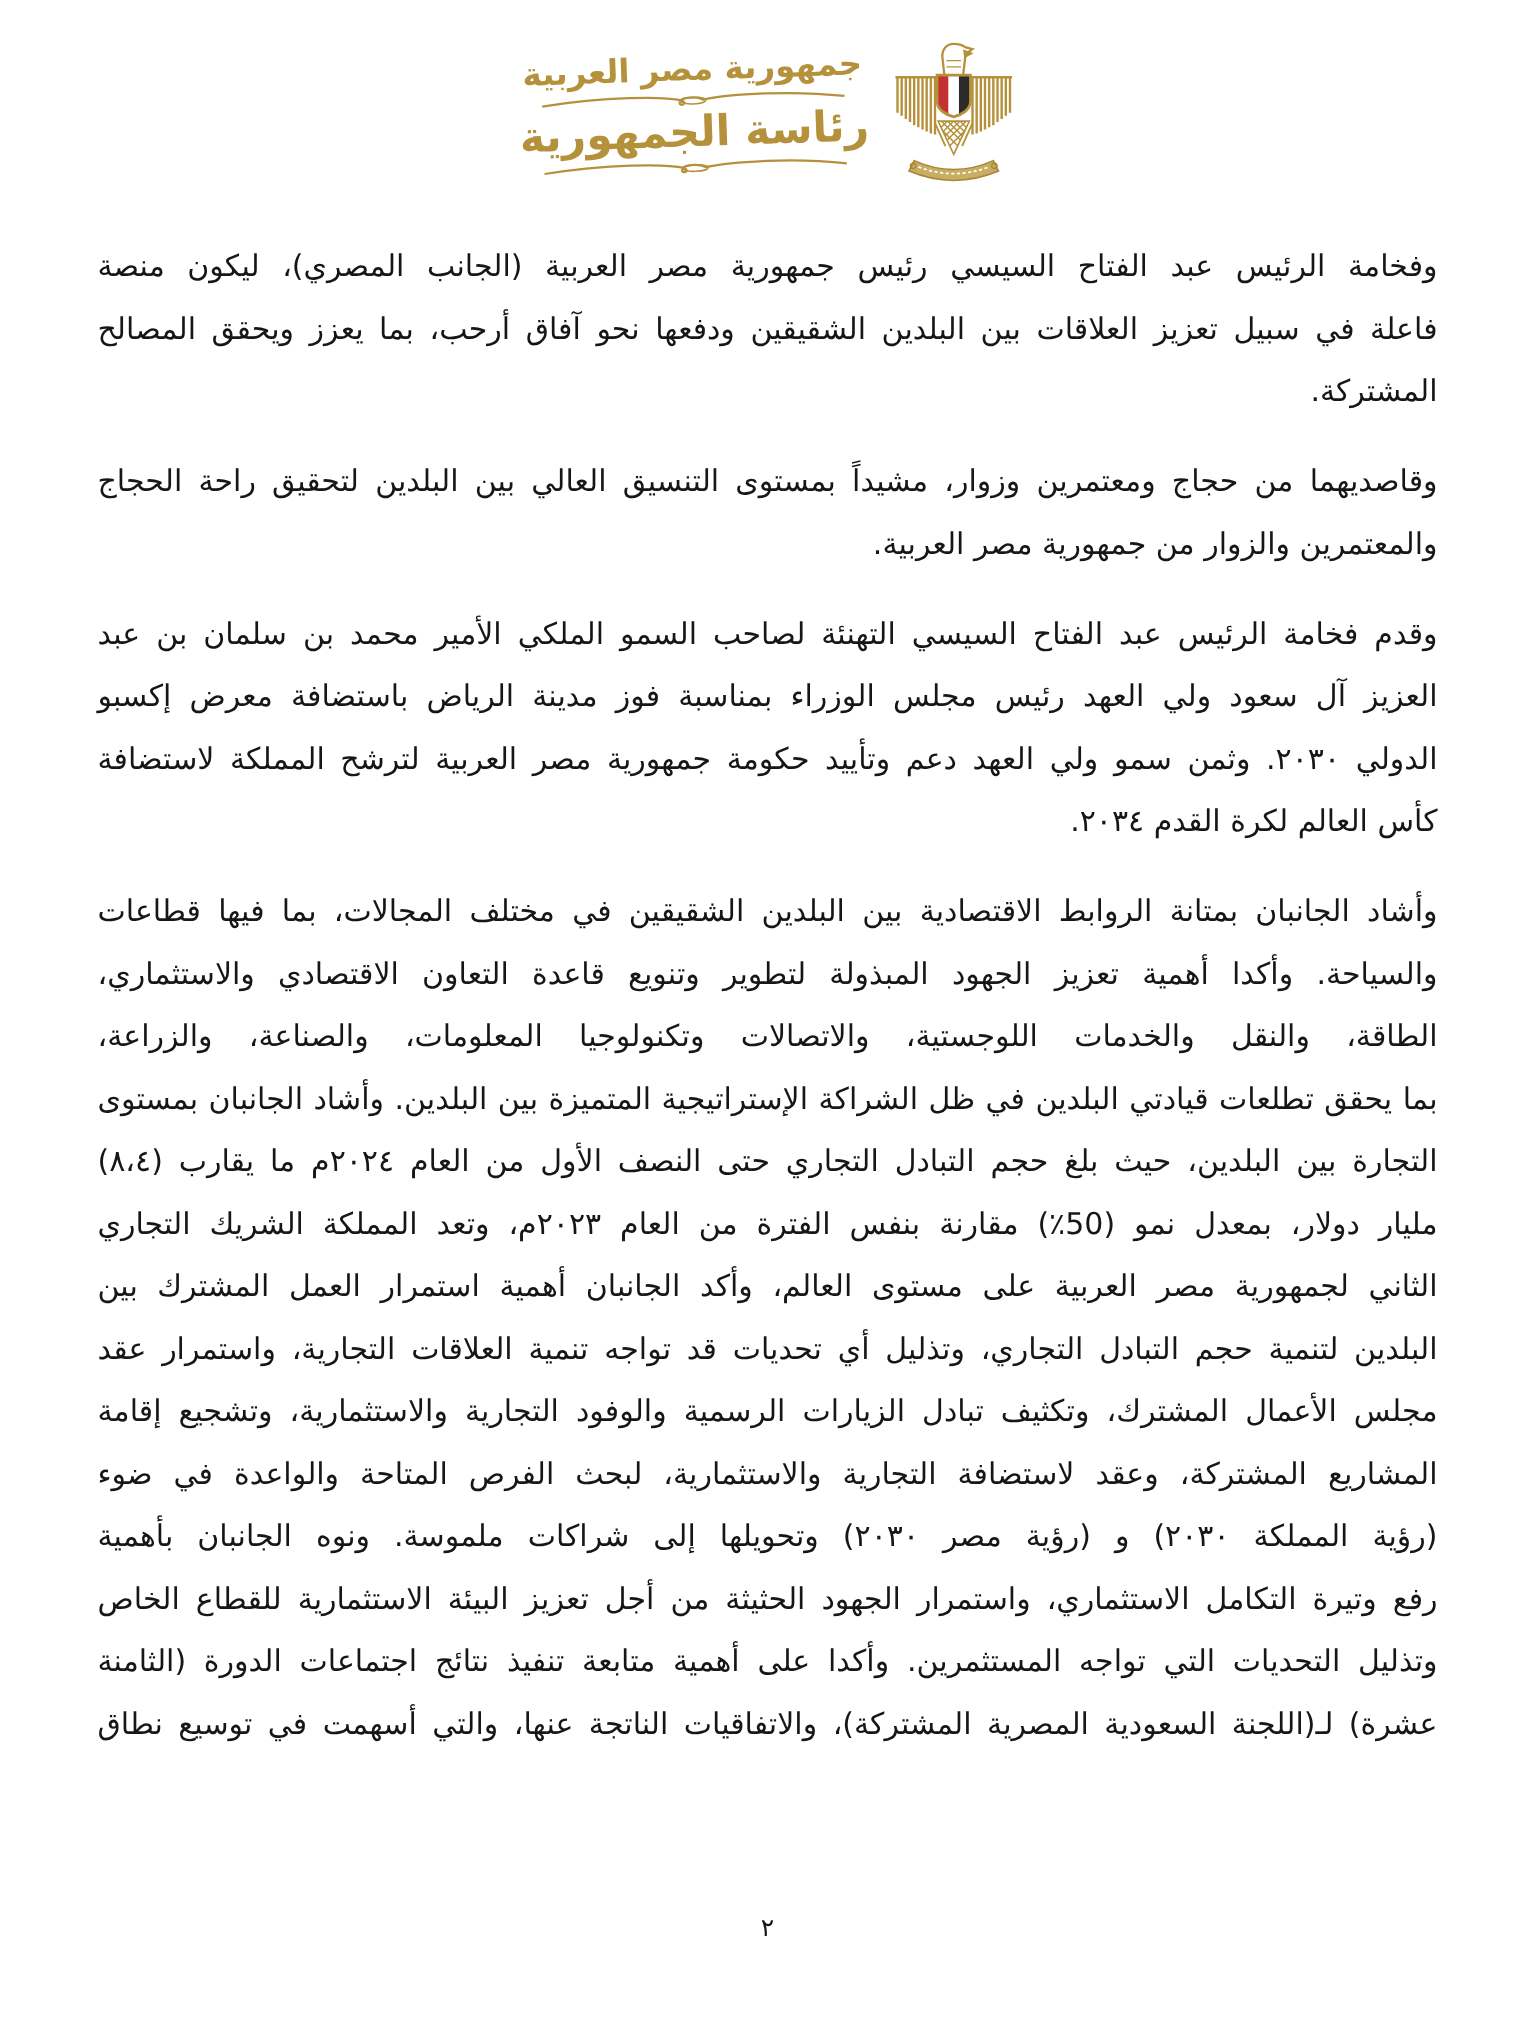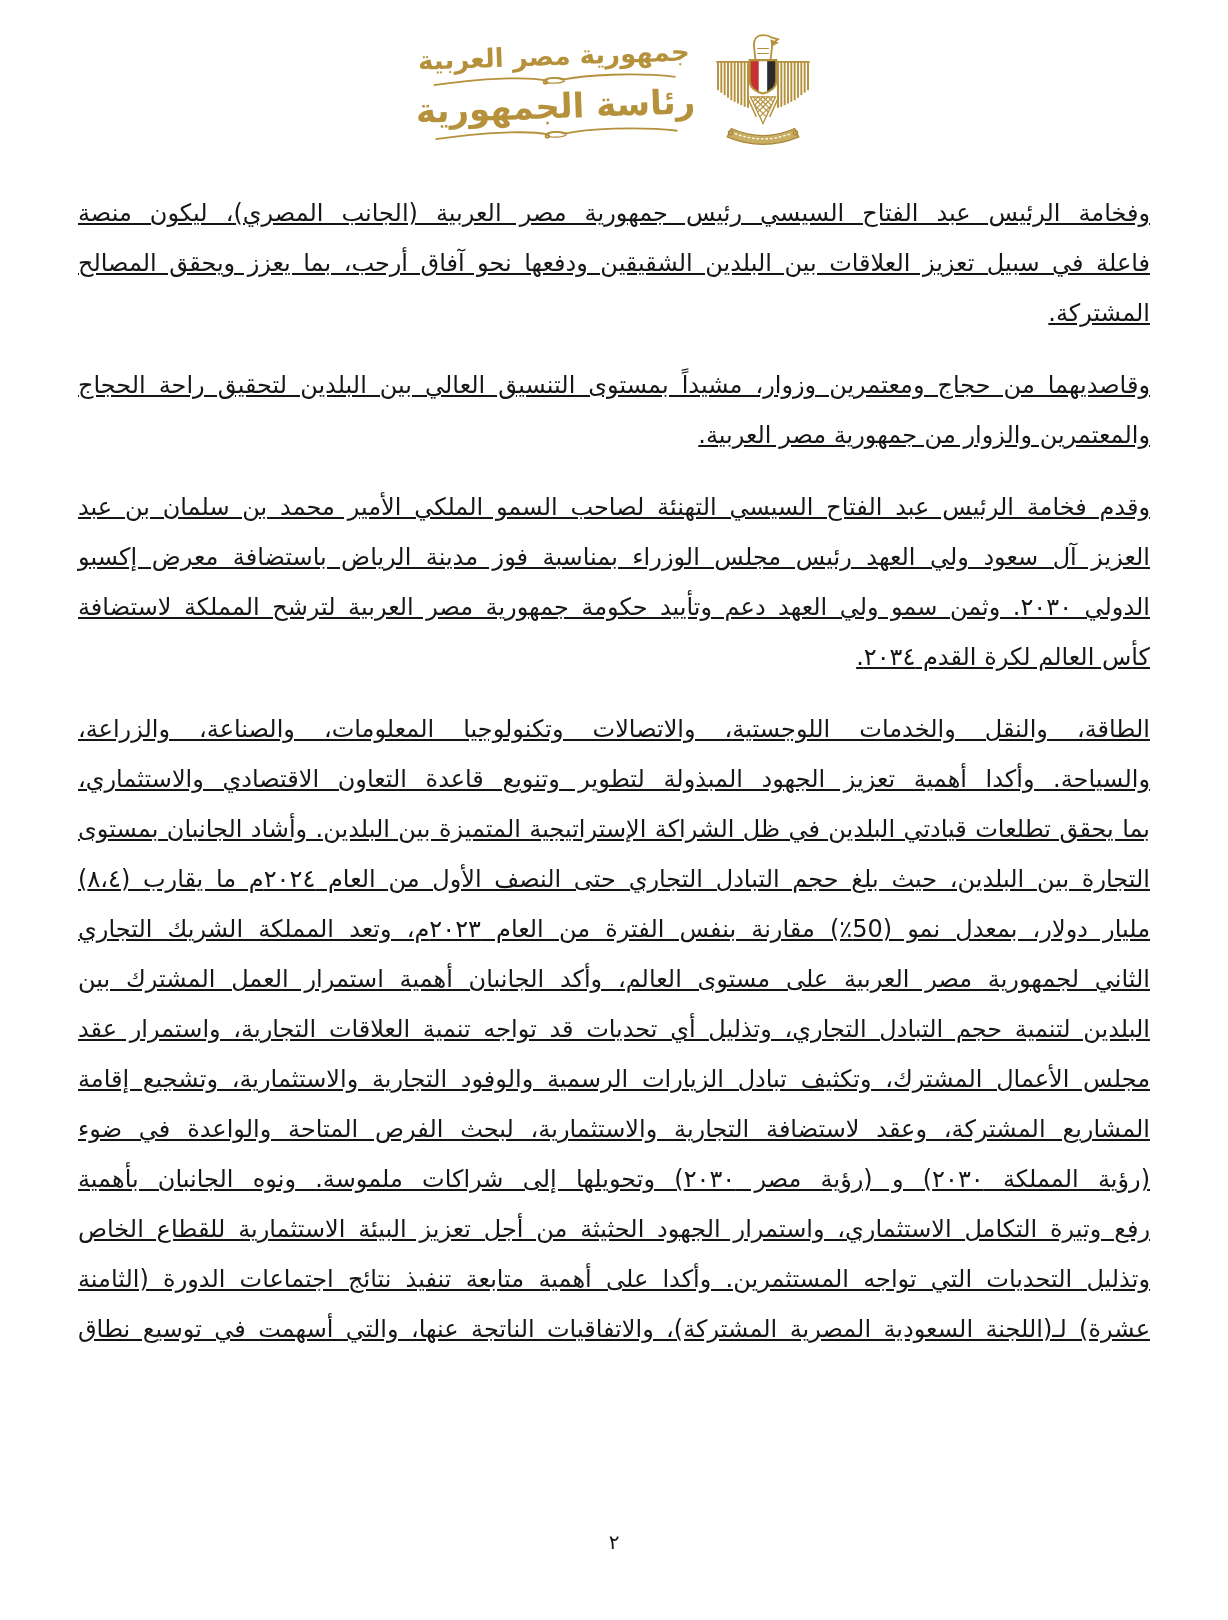--- a/index.html
+++ b/index.html
@@ -43,21 +43,20 @@
   }
   .paragraph { margin: 0 0 22px 0; }
   .line {
     direction: rtl;
     font-size: 24px;
     line-height: 50px;
     color: #161616;
     text-align: justify;
     text-align-last: justify;
     white-space: normal;
-    text-decoration: underline;
   }
   .line.line-end { text-align-last: right; }
 
   
   .page-number {
     position: absolute;
     bottom: 66px; left: 0; right: 0;
     text-align: center;
     font-size: 20px;
     color: #161616;
@@ -162,22 +161,23 @@
         <div class="line">وقاصديهما من حجاج ومعتمرين وزوار، مشيداً بمستوى التنسيق العالي بين البلدين لتحقيق راحة الحجاج</div>
         <div class="line line-end">والمعتمرين والزوار من جمهورية مصر العربية.</div>
       </div>
       <div class="paragraph">
         <div class="line">وقدم فخامة الرئيس عبد الفتاح السيسي التهنئة لصاحب السمو الملكي الأمير محمد بن سلمان بن عبد</div>
         <div class="line">العزيز آل سعود ولي العهد رئيس مجلس الوزراء بمناسبة فوز مدينة الرياض باستضافة معرض إكسبو</div>
         <div class="line">الدولي ٢٠٣٠. وثمن سمو ولي العهد دعم وتأييد حكومة جمهورية مصر العربية لترشح المملكة لاستضافة</div>
         <div class="line line-end">كأس العالم لكرة القدم ٢٠٣٤.</div>
       </div>
       <div class="paragraph">
+        <div class="line">وأشاد الجانبان بمتانة الروابط الاقتصادية بين البلدين الشقيقين في مختلف المجالات، بما فيها قطاعات</div>
+        <div class="line">والسياحة. وأكدا أهمية تعزيز الجهود المبذولة لتطوير وتنويع قاعدة التعاون الاقتصادي والاستثماري،</div>
         <div class="line">الطاقة، والنقل والخدمات اللوجستية، والاتصالات وتكنولوجيا المعلومات، والصناعة، والزراعة،</div>
-        <div class="line">والسياحة. وأكدا أهمية تعزيز الجهود المبذولة لتطوير وتنويع قاعدة التعاون الاقتصادي والاستثماري،</div>
         <div class="line">بما يحقق تطلعات قيادتي البلدين في ظل الشراكة الإستراتيجية المتميزة بين البلدين. وأشاد الجانبان بمستوى</div>
         <div class="line">التجارة بين البلدين، حيث بلغ حجم التبادل التجاري حتى النصف الأول من العام ٢٠٢٤م ما يقارب (٨،٤)</div>
         <div class="line">مليار دولار، بمعدل نمو (50٪) مقارنة بنفس الفترة من العام ٢٠٢٣م، وتعد المملكة الشريك التجاري</div>
         <div class="line">الثاني لجمهورية مصر العربية على مستوى العالم، وأكد الجانبان أهمية استمرار العمل المشترك بين</div>
         <div class="line">البلدين لتنمية حجم التبادل التجاري، وتذليل أي تحديات قد تواجه تنمية العلاقات التجارية، واستمرار عقد</div>
         <div class="line">مجلس الأعمال المشترك، وتكثيف تبادل الزيارات الرسمية والوفود التجارية والاستثمارية، وتشجيع إقامة</div>
         <div class="line">المشاريع المشتركة، وعقد لاستضافة التجارية والاستثمارية، لبحث الفرص المتاحة والواعدة في ضوء</div>
         <div class="line">(رؤية المملكة ٢٠٣٠) و (رؤية مصر ٢٠٣٠) وتحويلها إلى شراكات ملموسة. ونوه الجانبان بأهمية</div>
         <div class="line">رفع وتيرة التكامل الاستثماري، واستمرار الجهود الحثيثة من أجل تعزيز البيئة الاستثمارية للقطاع الخاص</div>
         <div class="line">وتذليل التحديات التي تواجه المستثمرين. وأكدا على أهمية متابعة تنفيذ نتائج اجتماعات الدورة (الثامنة</div>

